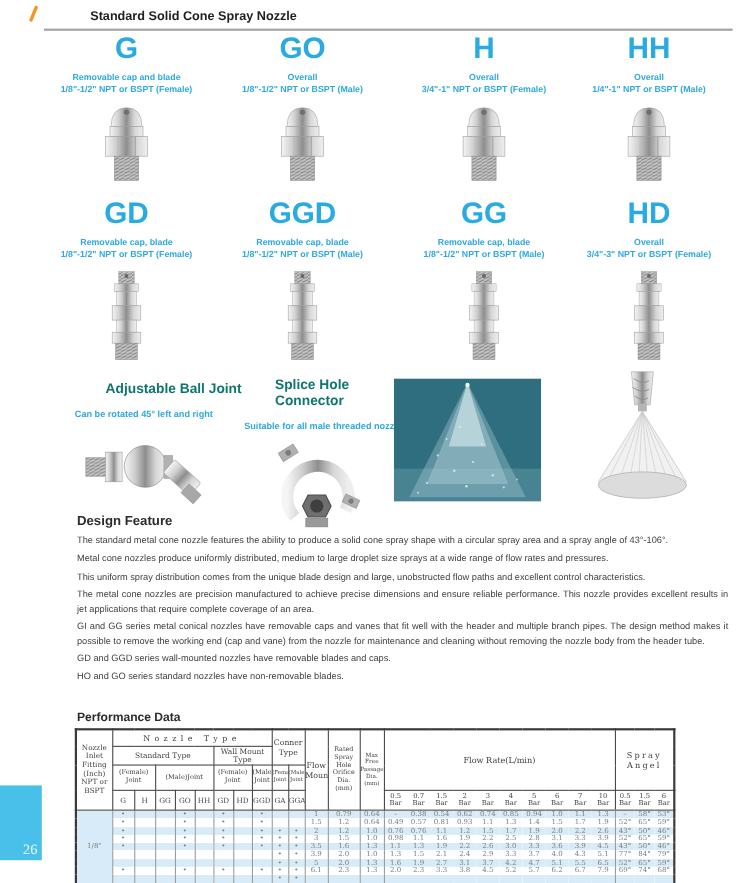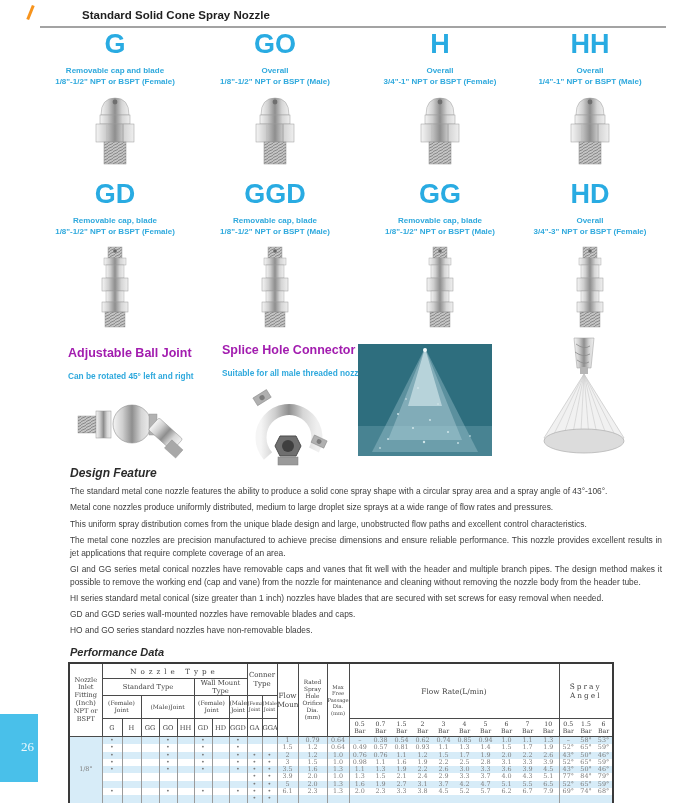--- a/index.html
+++ b/index.html
@@ -18,30 +18,30 @@
   .prod-grid.r2{top:180px;}
   .card{text-align:center;}
   .pcode{font-size:27px;line-height:28px;font-weight:bold;color:#29abe2;margin-bottom:7px;}
   .pdesc{font-size:8px;line-height:11px;font-weight:bold;color:#2fa9dd;}
   .card svg{margin-top:8px;}
 
   
   .acc-block{position:absolute;text-align:left;}
   .acc-ball{left:68px;top:346px;width:170px;}
   .acc-splice{left:222px;top:343px;width:150px;}
-  .acc-title{font-size:12.5px;font-weight:bold;color:#a21caf;}
+  .acc-title{font-size:12.5px;font-weight:bold;color:#0f766e;margin-left:28px;}
   .acc-desc{font-size:8.3px;font-weight:bold;color:#2fa9dd;margin-top:11px;}
   .acc-ball svg{margin-top:8px;margin-left:8px;}
   .acc-splice svg{margin-top:6px;margin-left:12px;}
   .spray-photo{position:absolute;left:358px;top:344px;}
   .cone-diagram{position:absolute;left:528px;top:336px;}
 
   
   .design{position:absolute;left:70px;top:466px;width:592px;color:#3d3d3d;}
-  .sec-head{font-size:12px;font-weight:bold;color:#2b2b2b;margin:0 0 5px 0;font-style:italic;}
+  .sec-head{font-size:12px;font-weight:bold;color:#2b2b2b;margin:0 0 5px 0;}
   .design p{font-size:8.4px;line-height:1.52;margin:3.5px 0;text-align:justify;}
 
   
   .perf{position:absolute;left:68px;top:646px;}
   .perf .sec-head{font-size:11px;margin-bottom:4px;margin-left:2px;}
   .perf-table{border-collapse:collapse;table-layout:fixed;width:545px;background:#fff;
               font-family:"DejaVu Serif",serif;}
   .perf-table th{border:1px solid #4a4a4a;font-weight:normal;padding:0;text-align:center;
                  color:#3f3f3f;background:#fff;overflow:hidden;}
   .hrA th{height:14px;}
@@ -65,21 +65,21 @@
   .perf-table tbody td{border:none;height:7.3px;line-height:7.3px;font-size:6.4px;
                        text-align:center;padding:0;color:#7d7d7d;overflow:hidden;white-space:nowrap;}
   .perf-table tbody td.bl{border-left:1px solid #9b9b9b;}
   .perf-table tbody tr.stripe{background:#d7ecf8;}
   .td-dot{color:#141414;font-size:6.5px;}
   .td-fitting{font-size:7px;color:#666;}
   .perf-table{border:2px solid #3a3a3a;}
 
   
   .page-tab{position:absolute;left:0;top:714px;width:38px;height:68px;background:#49c0ea;
-            display:flex;align-items:center;justify-content:flex-end;padding:0 4px 2px 0;
+            display:flex;align-items:flex-end;justify-content:flex-end;padding:0 4px 2px 0;
             box-sizing:border-box;}
   .page-tab span{font-family:"Liberation Serif",serif;font-size:13px;color:#eef9fd;}
 </style>
 </head>
 <body>
 
 <svg width="0" height="0" style="position:absolute" aria-hidden="true">
   <defs>
     <linearGradient id="met" x1="0" y1="0" x2="1" y2="0">
       <stop offset="0" stop-color="#f5f5f5"></stop>
@@ -287,21 +287,20 @@
     <ellipse cx="56" cy="105" rx="40" ry="12" fill="#dcdcdc" stroke="#aeaeae" stroke-width="0.7"></ellipse>
   </svg>
 
   <div class="design">
     <div class="sec-head">Design Feature</div>
     <p>The standard metal cone nozzle features the ability to produce a solid cone spray shape with a circular spray area and a spray angle of 43°-106°.</p>
     <p>Metal cone nozzles produce uniformly distributed, medium to large droplet size sprays at a wide range of flow rates and pressures.</p>
     <p>This uniform spray distribution comes from the unique blade design and large, unobstructed flow paths and excellent control characteristics.</p>
     <p>The metal cone nozzles are precision manufactured to achieve precise dimensions and ensure reliable performance. This nozzle provides excellent results in jet applications that require complete coverage of an area.</p>
     <p>GI and GG series metal conical nozzles have removable caps and vanes that fit well with the header and multiple branch pipes. The design method makes it possible to remove the working end (cap and vane) from the nozzle for maintenance and cleaning without removing the nozzle body from the header tube.</p>
-    <p>HI series standard metal conical (size greater than 1 inch) nozzles have blades that are secured with set screws for easy removal when needed.</p>
     <p>GD and GGD series wall-mounted nozzles have removable blades and caps.</p>
     <p>HO and GO series standard nozzles have non-removable blades.</p>
   </div>
 
   <div class="perf">
     <div class="sec-head">Performance Data</div>
     <table class="perf-table">
       <colgroup>
         <col style="width:33px">
         <col style="width:20px">

